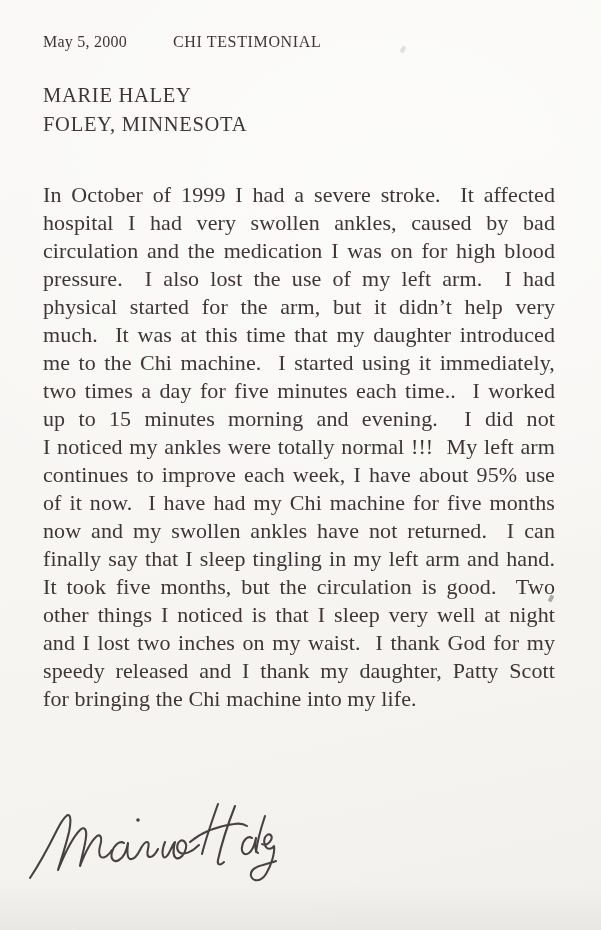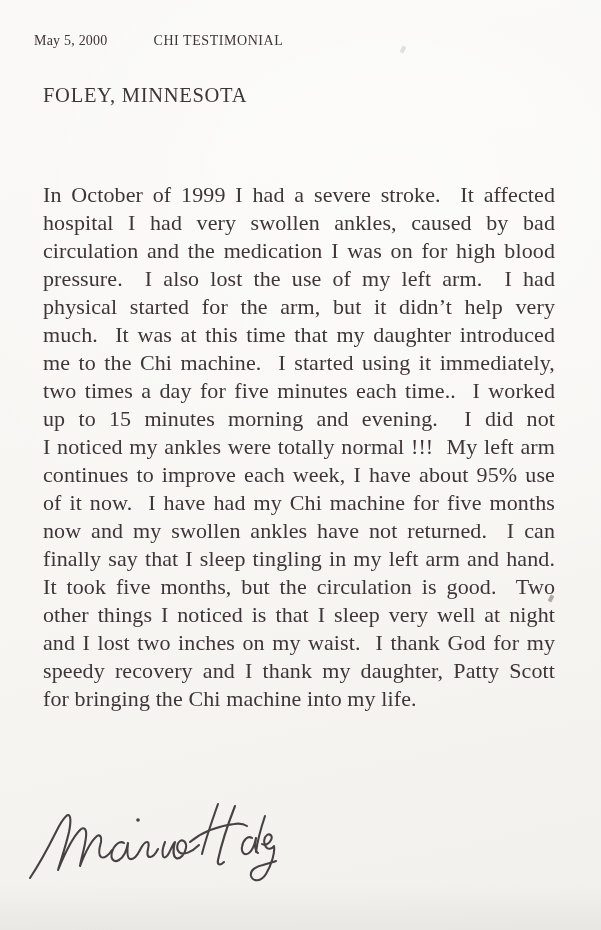--- a/index.html
+++ b/index.html
@@ -24,22 +24,22 @@
     content: "";
     position: absolute;
     left: 0; right: 0; bottom: 0;
     height: 46px;
     background: linear-gradient(180deg, rgba(0,0,0,0) 0%, rgba(60,55,50,0.05) 100%);
     pointer-events: none;
   }
   .header-line {
     position: absolute;
     top: 33px;
-    left: 34px;
-    font-size: 14px;
+    left: 43px;
+    font-size: 16px;
     letter-spacing: 0.015em;
     white-space: nowrap;
   }
   .header-line .title {
     margin-left: 46px;
     letter-spacing: 0.04em;
   }
   .author-block {
     position: absolute;
     top: 81px;
@@ -87,20 +87,21 @@
 </head>
 <body>
 
 <div class="paper">
 
   <div class="header-line">
     <span class="date">May 5, 2000</span><span class="title">CHI TESTIMONIAL</span>
   </div>
 
   <div class="author-block">
+    <div>MARIE HALEY</div>
     <div>FOLEY, MINNESOTA</div>
   </div>
 
   <div class="body-block">
       <div class="body-line">In October of 1999 I had a severe stroke.&nbsp; It affected</div>
       <div class="body-line">hospital I had very swollen ankles, caused by bad</div>
       <div class="body-line">circulation and the medication I was on for high blood</div>
       <div class="body-line">pressure.&nbsp; I also lost the use of my left arm.&nbsp; I had</div>
       <div class="body-line">physical started for the arm, but it didn’t help very</div>
       <div class="body-line">much.&nbsp; It was at this time that my daughter introduced</div>
@@ -108,21 +109,21 @@
       <div class="body-line">two times a day for five minutes each time..&nbsp; I worked</div>
       <div class="body-line">up to 15 minutes morning and evening.&nbsp; I did not</div>
       <div class="body-line">I noticed my ankles were totally normal !!!&nbsp; My left arm</div>
       <div class="body-line">continues to improve each week, I have about 95% use</div>
       <div class="body-line">of it now.&nbsp; I have had my Chi machine for five months</div>
       <div class="body-line">now and my swollen ankles have not returned.&nbsp; I can</div>
       <div class="body-line">finally say that I sleep tingling in my left arm and hand.</div>
       <div class="body-line">It took five months, but the circulation is good.&nbsp; Two</div>
       <div class="body-line">other things I noticed is that I sleep very well at night</div>
       <div class="body-line">and I lost two inches on my waist.&nbsp; I thank God for my</div>
-      <div class="body-line">speedy recovery and I thank my daughter, Patty Scott</div>
+      <div class="body-line">speedy released and I thank my daughter, Patty Scott</div>
       <div class="body-line">for bringing the Chi machine into my life.</div>
     </div>
 
   <svg class="signature" viewBox="0 0 256 108" xmlns="http://www.w3.org/2000/svg" role="img" aria-label="Marie Haley">
     <g fill="none" stroke="#474144" stroke-width="2.1" stroke-linecap="round" stroke-linejoin="round">
 
       <path d="M8,96 C16,84 26,66 34,50 C39,40 43,34 46,33 C49,33 49,40 47,50 C44,63 39,78 36,88 C43,71 51,55 58,48 C62,44 65,47 64,55 C63,65 59,77 58,84 C63,71 69,59 75,54 C78,52 80,55 79,60 C77,67 76,73 79,75 C82,77 87,73 90,68"></path>
 
       <path d="M102,61 C98,58 92,63 90,70 C88,77 92,81 97,78 C102,75 105,67 106,61 C105,69 105,76 108,77 C112,78 116,72 118,68 C120,64 123,60 125,60 C127,60 127,63 126,67 C125,71 125,75 128,75 C131,75 134,71 136,67"></path>
 

